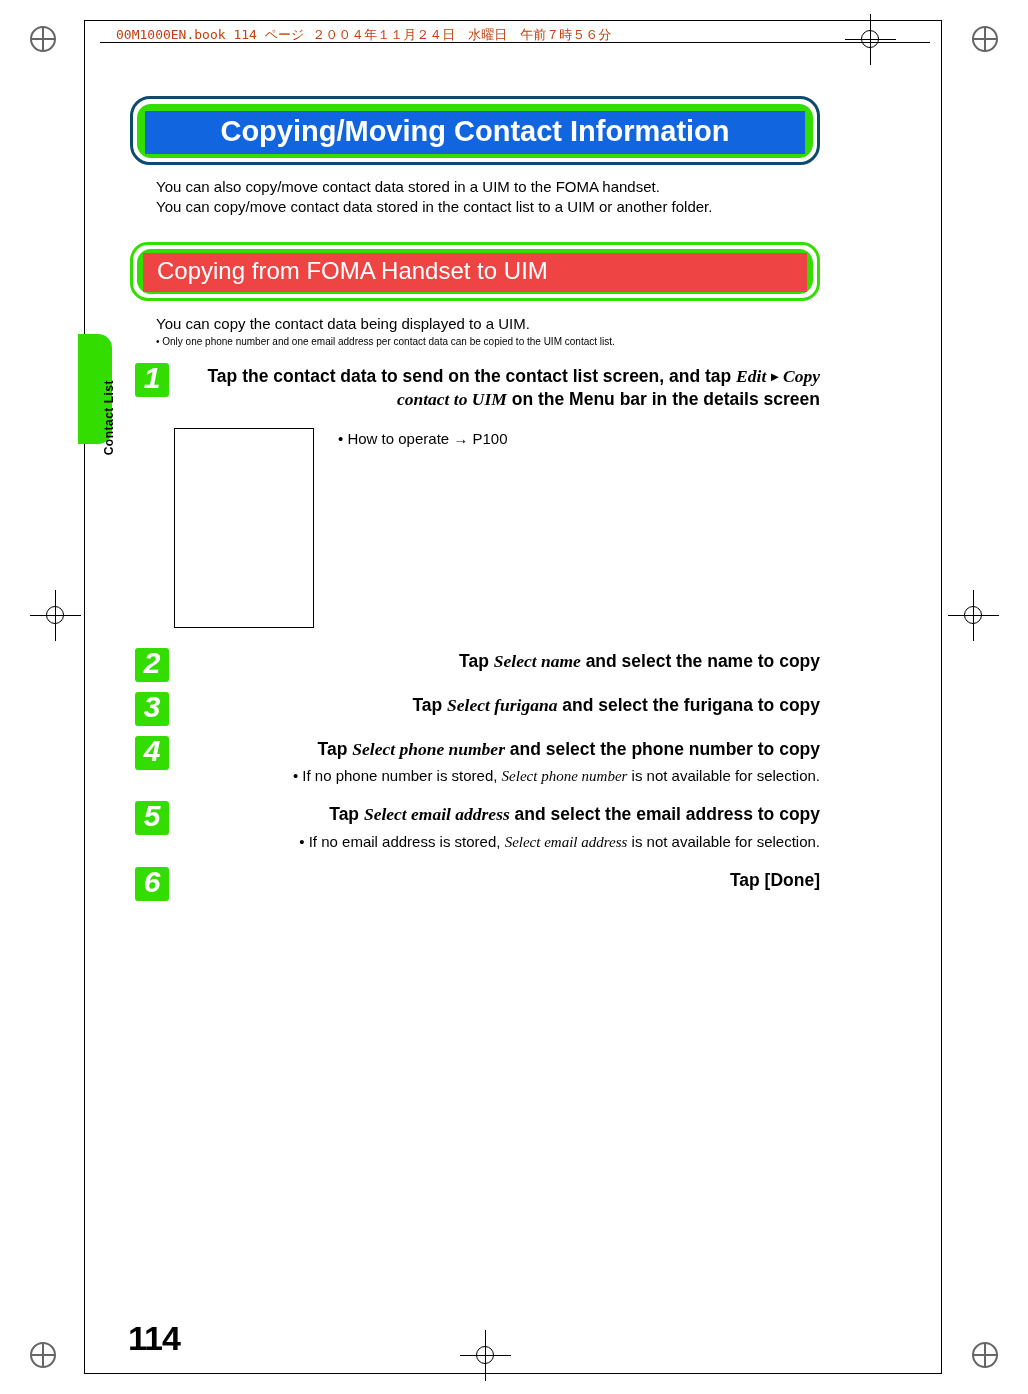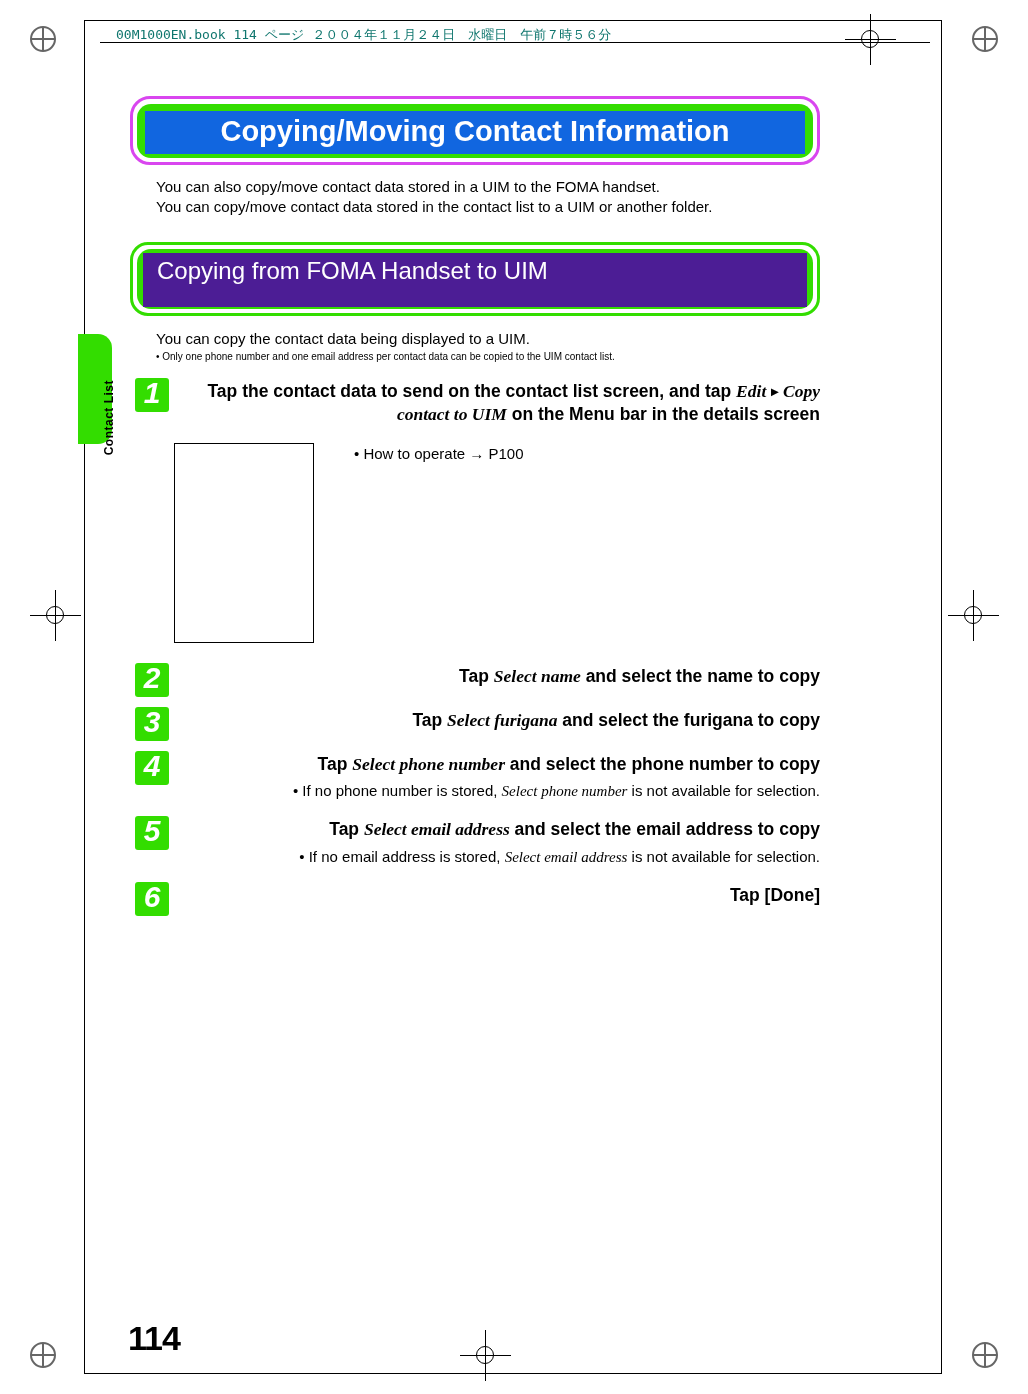--- a/index.html
+++ b/index.html
@@ -36,29 +36,29 @@
     position: absolute;
     top: 42px; left: 100px;
     width: 830px;
     border-top: 1px solid #000;
   }
   .header-text {
     position: absolute;
     top: 26px; left: 116px;
     font-family: "MS Mincho", monospace;
     font-size: 13px;
-    color: #0f766e;
+    color: #c2410c;
   }
   .content {
     position: absolute;
     top: 96px; left: 130px;
     width: 690px;
   }
   .main-title-wrap {
-    border: 3px solid #d946ef;
+    border: 3px solid #0c4a6e;
     border-radius: 20px;
     padding: 5px 4px 4px 4px;
     background: #fff;
     position: relative;
     margin-bottom: 12px;
   }
   .main-title-wrap::before {
     content:"";
     position:absolute;
     top:5px; left:4px; right:4px;
@@ -91,24 +91,24 @@
     border-radius: 18px;
     padding: 4px 4px 4px 4px;
     margin-bottom: 14px;
   }
   .sub-title-row {
     background: #33dd00;
     border-radius: 14px;
     padding: 4px 6px 2px 6px;
   }
   .sub-title {
-    background: #4c1d95;
+    background: #ef4444;
     color: #fff;
     font-size: 24px;
-    padding: 4px 10px 22px 14px;
+    padding: 4px 10px 7px 14px;
     display: block;
   }
   .sub-intro {
     font-size: 15px;
     margin: 0 0 4px 26px;
   }
   .small-note {
     font-size: 10px;
     margin: 2px 0 16px 26px;
   }
@@ -147,21 +147,21 @@
   .arrow-sep { font-size: 14px; display:inline-block; vertical-align:1px; }
   .step-sub {
     font-size: 15px;
     margin: 4px 0 6px 0;
   }
   .step-sub::before { content: "• "; }
   .step-sub .ital { font-style: italic; font-family: "Times New Roman", serif; }
   .screenshot-row {
     display: flex;
     margin: 10px 0 20px 44px;
-    gap: 40px;
+    gap: 24px;
   }
   .placeholder-box {
     width: 140px;
     height: 200px;
     border: 1px solid #000;
     background: #fff;
   }
   .howto {
     font-size: 15px;
     padding-top: 2px;

